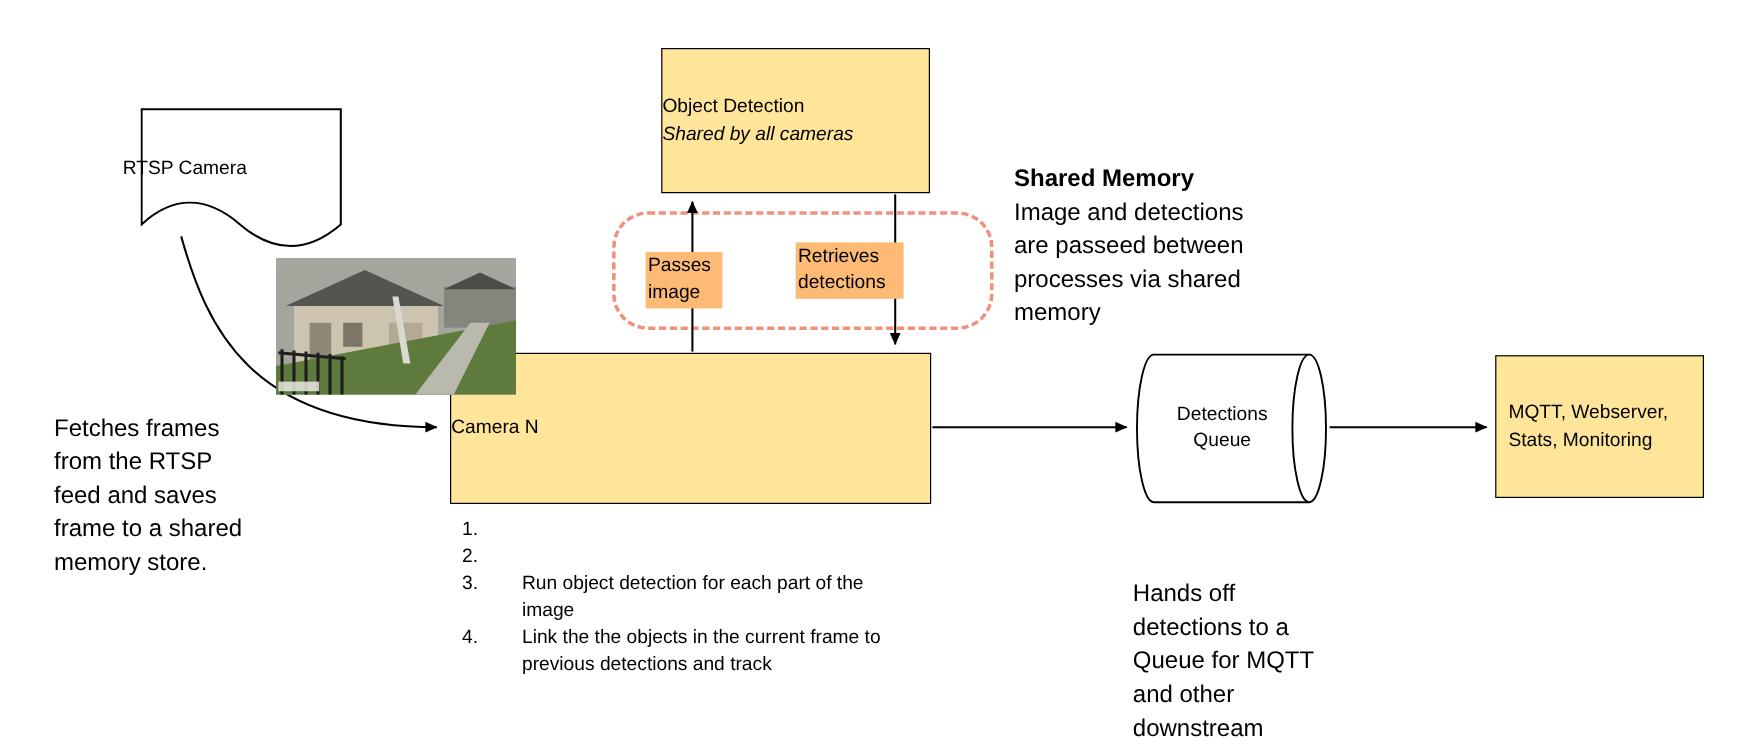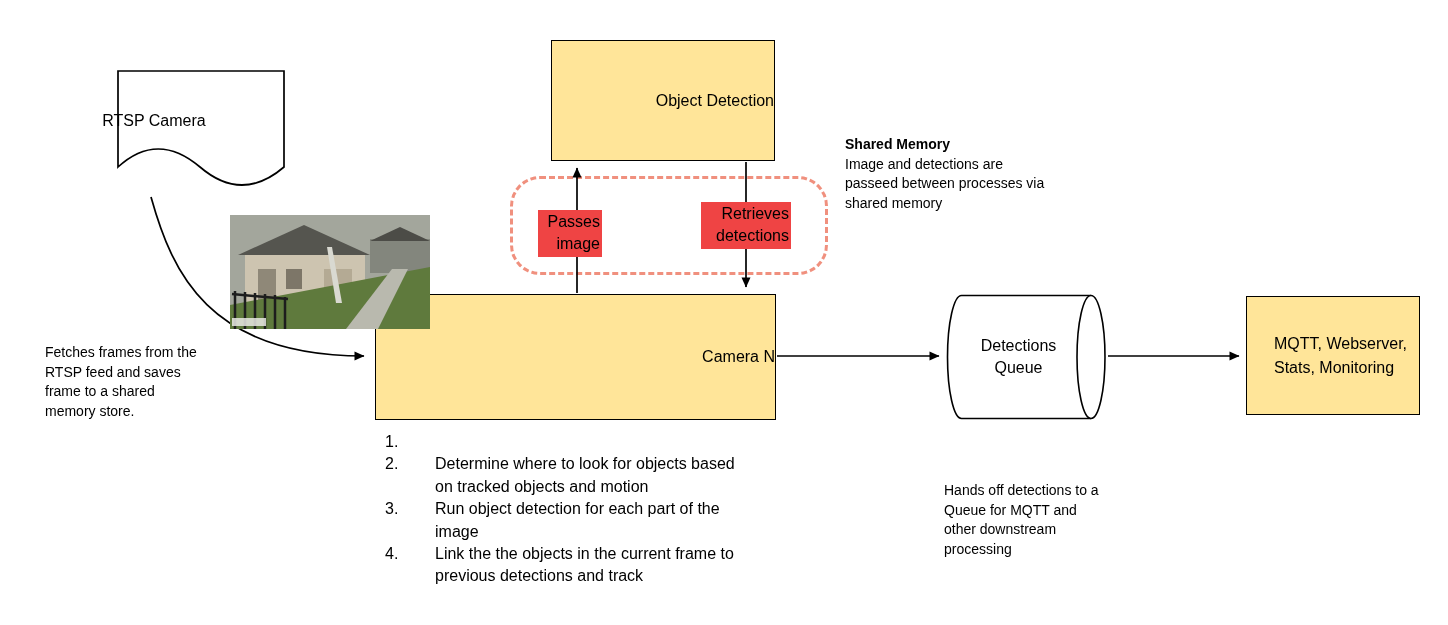--- a/index.html
+++ b/index.html
@@ -10,49 +10,49 @@
     width:1448px; height:625px;
   }
   .canvas { position:relative; width:1448px; height:625px; background:var(--canvas-bg,#fff); overflow:hidden; }
 
   .overlay { position:absolute; left:0; top:0; width:1448px; height:625px; z-index:1; pointer-events:none; }
 
   .node {
     position:absolute; z-index:1;
     background:var(--node-fill,#ffe599);
     border:1.6px solid var(--node-border,#000);
-    display:flex; flex-direction:column; align-items:flex-end; justify-content:center;
+    display:flex; flex-direction:column; align-items:flex-start; justify-content:center;
     font-size:16px; line-height:1.45; text-align:center;
   }
   .obj-det   { left:551px; top:40px;  width:224px; height:121px; }
   .camera-n  { left:375px; top:294px; width:401px; height:126px; }
-  .mqtt      { left:1246px; top:296px; width:174px; height:119px; align-items:flex-start; text-align:left; padding:0 27px; justify-content:center; }
+  .mqtt      { left:1246px; top:296px; width:174px; height:119px; align-items:flex-start; text-align:left; padding:0 10px; justify-content:center; }
   .mqtt .mqtt-text { width:154px; }
   .italic { font-style:italic; }
 
   .dashed-box {
     position:absolute; left:510px; top:176px; width:318px; height:99px;
     border:3px dashed var(--dash-border,#f08c7d); border-radius:30px; z-index:0;
     background:transparent;
   }
 
   .edge-label {
-    position:absolute; z-index:2; background:#ef4444;
-    font-size:16px; line-height:1.4; text-align:right; padding:1px 2px;
+    position:absolute; z-index:2; background:#fdba74;
+    font-size:16px; line-height:1.4; text-align:left; padding:1px 2px;
   }
   .passes    { left:538px; top:210px; width:64px; }
-  .retrieves { left:701px; top:202px; width:90px; }
+  .retrieves { left:663px; top:202px; width:90px; }
 
-  .note { position:absolute; z-index:2; font-size:14px; line-height:1.4; }
+  .note { position:absolute; z-index:2; font-size:20px; line-height:1.4; }
   .shared-mem { left:845px; top:135px; width:200px; }
   .shared-mem .bold { font-weight:bold; }
   .fetches    { left:45px;  top:343px; width:162px; }
   .queue-note { left:944px; top:437px; width:164px;margin-top:44px; }
 
-  .rtsp-shape { position:absolute; left:70px; top:70px; width:168px; height:122px; z-index:1;padding-left:47px; }
+  .rtsp-shape { position:absolute; left:70px; top:90px; width:168px; height:122px; z-index:1;padding-left:47px; }
   .rtsp-shape svg { display:block; }
   .rtsp-label { position:absolute; left:0; top:42px; width:100%; text-align:center; font-size:16px; }
 
   .snapshot { position:absolute; left:230px; top:215px; width:200px; height:114px; z-index:3; }
   .snapshot svg { display:block; }
 
   .queue-shape { position:absolute; left:946px; top:294px; width:161px; height:126px; z-index:1; }
   .queue-label {
     position:absolute; left:25px; top:0; width:95px; height:100%;
     display:flex; align-items:center; justify-content:center;
@@ -112,20 +112,21 @@
         <line x1="45" y1="80" x2="45" y2="114"></line>
         <line x1="55" y1="82" x2="55" y2="114"></line>
         <line x1="2" y1="79" x2="58" y2="84"></line>
       </g>
       <rect x="2" y="103" width="34" height="8" fill="#e9e9e4" opacity="0.85"></rect>
     </svg>
   </div>
 
   <div class="node obj-det">
     <div>Object Detection</div>
+    <div class="italic">Shared by all cameras</div>
   </div>
 
   <div class="edge-label passes">Passes image</div>
   <div class="edge-label retrieves">Retrieves detections</div>
 
   <div class="note shared-mem">
     <div class="bold">Shared Memory</div>
     <div>Image and detections are passeed between processes via shared memory</div>
   </div>
 
@@ -146,21 +147,20 @@
   </div>
 
   <div class="note fetches">Fetches frames from the RTSP feed and saves frame to a shared memory store.</div>
 
   <div class="steps">
     <div class="step">
       <span class="num">1.</span>
     </div>
     <div class="step">
       <span class="num">2.</span>
-      <span class="txt">Determine where to look for objects based on tracked objects and motion</span>
     </div>
     <div class="step">
       <span class="num">3.</span>
       <span class="txt">Run object detection for each part of the image</span>
     </div>
     <div class="step">
       <span class="num">4.</span>
       <span class="txt">Link the the objects in the current frame to previous detections and track</span>
     </div>
   </div>

